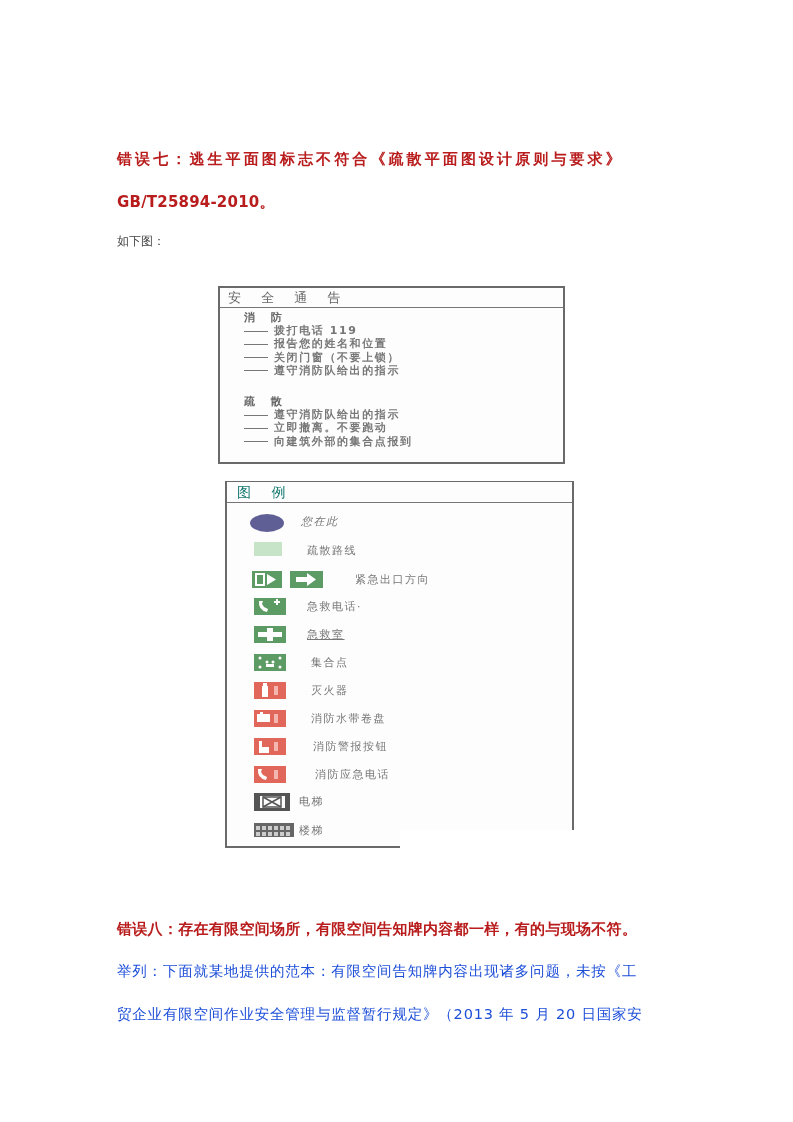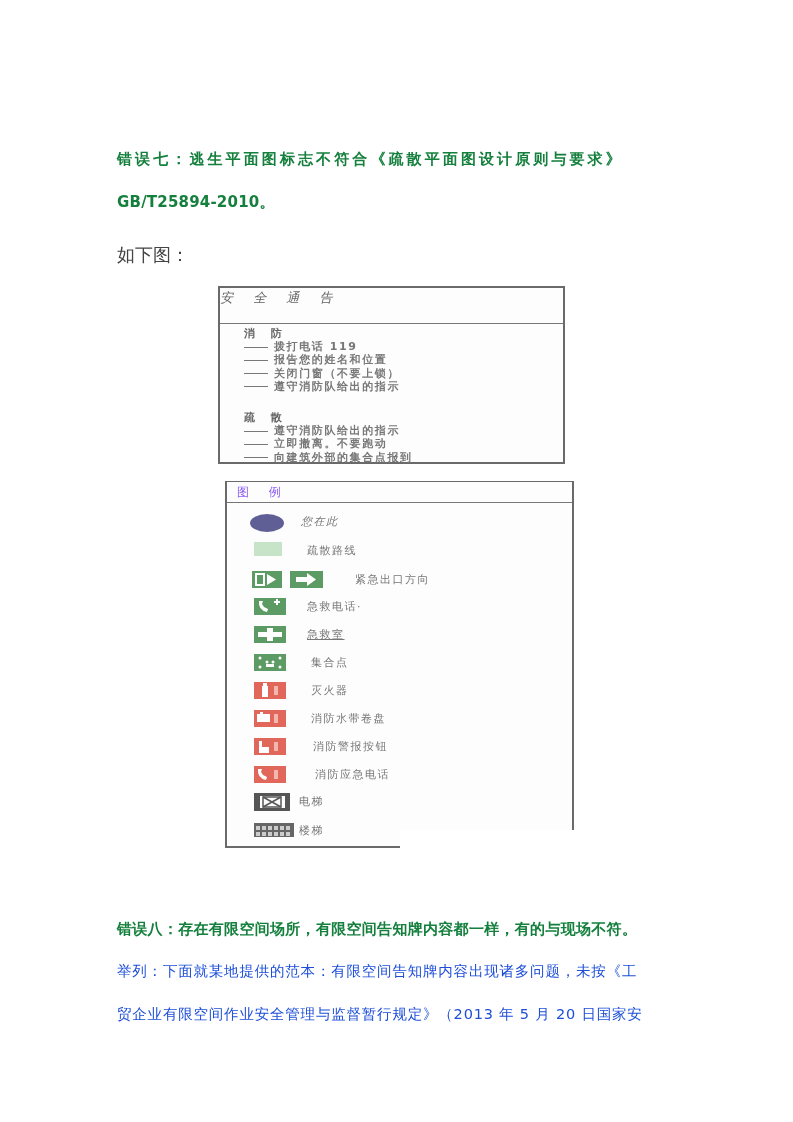--- a/index.html
+++ b/index.html
@@ -2,49 +2,49 @@
 <html><head>
   <meta charset="utf-8">
   <style>
     * { box-sizing: border-box; margin: 0; padding: 0; }
     html, body { width: 793px; height: 1122px; background: #ffffff; overflow: hidden; }
     body { position: relative; font-family: "DejaVu Sans", "Liberation Sans", sans-serif; color: #333333; }
 
     .heading {
       position: absolute; left: 117px;
       font-family: "DejaVu Sans", sans-serif;
-      font-weight: bold; color: #15803d; font-size: 15px;
+      font-weight: bold; color: #b91c1c; font-size: 15px;
       white-space: nowrap;
     }
     #h7-line1 { top: 150px; letter-spacing: 3.1px; }
     #h7-line2 { top: 193px; letter-spacing: 0.2px; }
-    #intro { position: absolute; left: 117px; top: 233px; font-size: 18px; color: #444; margin-top: 10px; }
+    #intro { position: absolute; left: 117px; top: 233px; font-size: 12px; color: #444; }
 
     .notice-box {
       position: absolute; left: 218px; top: 286px; width: 347px; height: 178px;
       border: 2px solid #6a6a6a; background: #fdfdfd;
       filter: blur(0.25px);
     }
     .notice-title {
-      height: 36px; border-bottom: 1.5px solid #777;
-      font-size: 13px; color: #666; letter-spacing: 8px; padding-left: 0; line-height: 19px; font-style: italic;
+      height: 20px; border-bottom: 1.5px solid #777;
+      font-size: 13px; color: #666; letter-spacing: 8px; padding-left: 8px; line-height: 19px;
     }
     .notice-body { padding: 3px 0 0 24px; font-size: 11px; color: #777; line-height: 13.2px; font-weight: bold; }
     .notice-section { letter-spacing: 6px; color: #666; }
     .notice-item { white-space: nowrap; letter-spacing: 1.6px; }
     .notice-item .dash { display: inline-block; width: 24px; border-top: 1.2px solid #777; vertical-align: middle; margin-right: 6px; }
 
     .legend-box {
       position: absolute; left: 225px; top: 481px; width: 349px; height: 367px;
       border: 2px solid #6a6a6a; border-top-width: 1.5px; background: #fdfdfd;
       filter: blur(0.25px);
     }
     .legend-title {
       height: 21px; border-bottom: 1.5px solid #777;
-      font-size: 12px; color: #8b5cf6; letter-spacing: 8px; padding-left: 10px; line-height: 20px;
+      font-size: 14px; color: #0f766e; letter-spacing: 8px; padding-left: 10px; line-height: 20px;
     }
     .legend-label { font-size: 11px; color: #777; letter-spacing: 1.5px; white-space: nowrap; position: absolute; }
 
     .ico { position: absolute; }
     .green { background: #5c9b63; }
     .red { background: #e0675a; }
 
     .cut-white { position: absolute; left: 400px; top: 830px; width: 190px; height: 40px; background: #fff; }
 
     #h8 { top: 920px; letter-spacing: 0.3px; font-size: 15px; }

